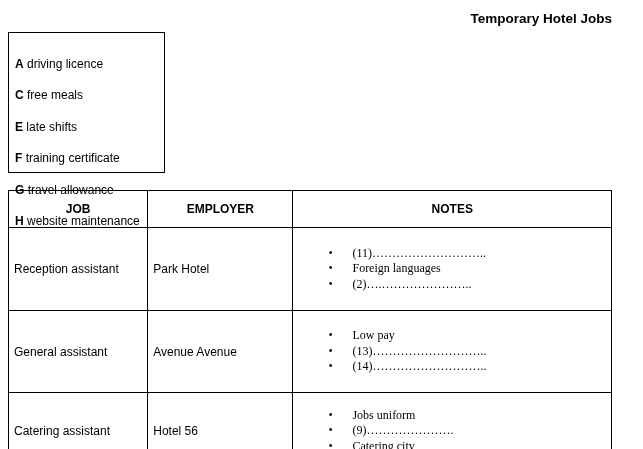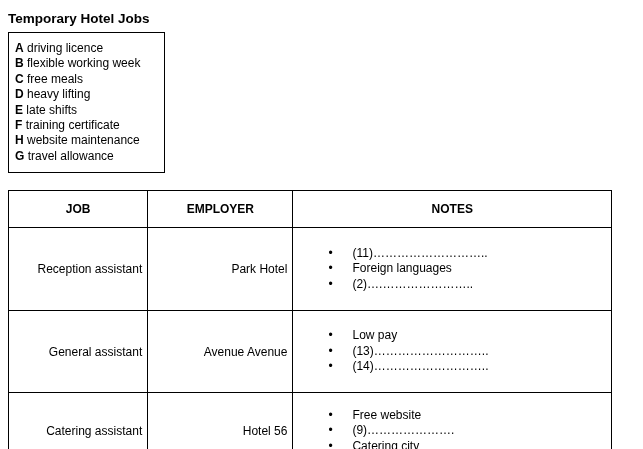--- a/index.html
+++ b/index.html
@@ -8,35 +8,36 @@
     background: #ffffff;
     color: #000000;
     font-family: "Liberation Sans", sans-serif;
     font-size: 12px;
     position: relative;
     overflow: hidden;
   }
   .title {
     position: absolute;
     top: 11px; left: 8px; width: 604px;
-    text-align: left;
+    text-align: right;
     font-weight: bold;
     font-size: 13.5px;
   }
   .options-box {
     position: absolute;
     left: 8px; top: 32px;
     width: 157px; height: 141px;
     border: 1px solid #000;
     box-sizing: border-box;
     padding: 8px 2px 0 6px;
   }
   .option-line {
     line-height: 15.4px;
     white-space: nowrap;
+    margin-top: 16px;
   }
   .option-letter { font-weight: bold; }
   table.jobs-table {
     position: absolute;
     left: 8px; top: 190px;
     width: 604px;
     border-collapse: collapse;
     table-layout: fixed;
   }
   .jobs-table th, .jobs-table td {
@@ -47,53 +48,51 @@
   .jobs-table th {
     font-weight: bold;
     text-align: center;
     height: 26px;
   }
   .col-job { width: 139px; }
   .col-employer { width: 145px; }
   .col-notes { width: 318px; }
   .job-cell, .employer-cell {
     vertical-align: middle;
-    text-align: right;
+    text-align: left;
     padding-left: 6px;
   }
   .row-1 td { height: 72px; }
   .row-2 td { height: 71px; }
   .row-3 td { height: 66px; }
-  .notes-cell { vertical-align: middle; }
+  .notes-cell { vertical-align: middle; font-family: Liberation Serif, serif; }
   .note-line {
     display: flex;
     line-height: 15.5px;
     padding-left: 30px;
     white-space: nowrap;
   }
   .note-line::before {
     content: "\2022";
     width: 24px;
     flex: 0 0 24px;
   }
 </style>
 </head>
 <body>
 
 <div class="title">Temporary Hotel Jobs</div>
 
 <div class="options-box">
   <div class="option-line"><span class="option-letter">A</span>&nbsp;<span>driving licence</span></div>
-  <div class="option-line"><span class="option-letter">B</span>&nbsp;<span>flexible working week</span></div>
   <div class="option-line"><span class="option-letter">C</span>&nbsp;<span>free meals</span></div>
-  <div class="option-line"><span class="option-letter">D</span>&nbsp;<span>heavy lifting</span></div>
   <div class="option-line"><span class="option-letter">E</span>&nbsp;<span>late shifts</span></div>
   <div class="option-line"><span class="option-letter">F</span>&nbsp;<span>training certificate</span></div>
+  <div class="option-line"><span class="option-letter">G</span>&nbsp;<span>travel allowance</span></div>
   <div class="option-line"><span class="option-letter">H</span>&nbsp;<span>website maintenance</span></div>
-  <div class="option-line"><span class="option-letter">G</span>&nbsp;<span>travel allowance</span></div>
 </div>
 
 <table class="jobs-table">
   <colgroup>
     <col class="col-job">
     <col class="col-employer">
     <col class="col-notes">
   </colgroup>
   <thead>
     <tr>
@@ -118,19 +117,19 @@
       <td class="notes-cell">
         <div class="note-line">Low pay</div>
         <div class="note-line">(13)………………………..</div>
         <div class="note-line">(14)………………………..</div>
       </td>
     </tr>
     <tr class="row-3">
       <td class="job-cell">Catering assistant</td>
       <td class="employer-cell">Hotel 56</td>
       <td class="notes-cell">
-        <div class="note-line">Free website</div>
+        <div class="note-line">Jobs uniform</div>
         <div class="note-line">(9)………………….</div>
         <div class="note-line">Catering city</div>
       </td>
     </tr>
   </tbody>
 </table>
 
 </body></html>

